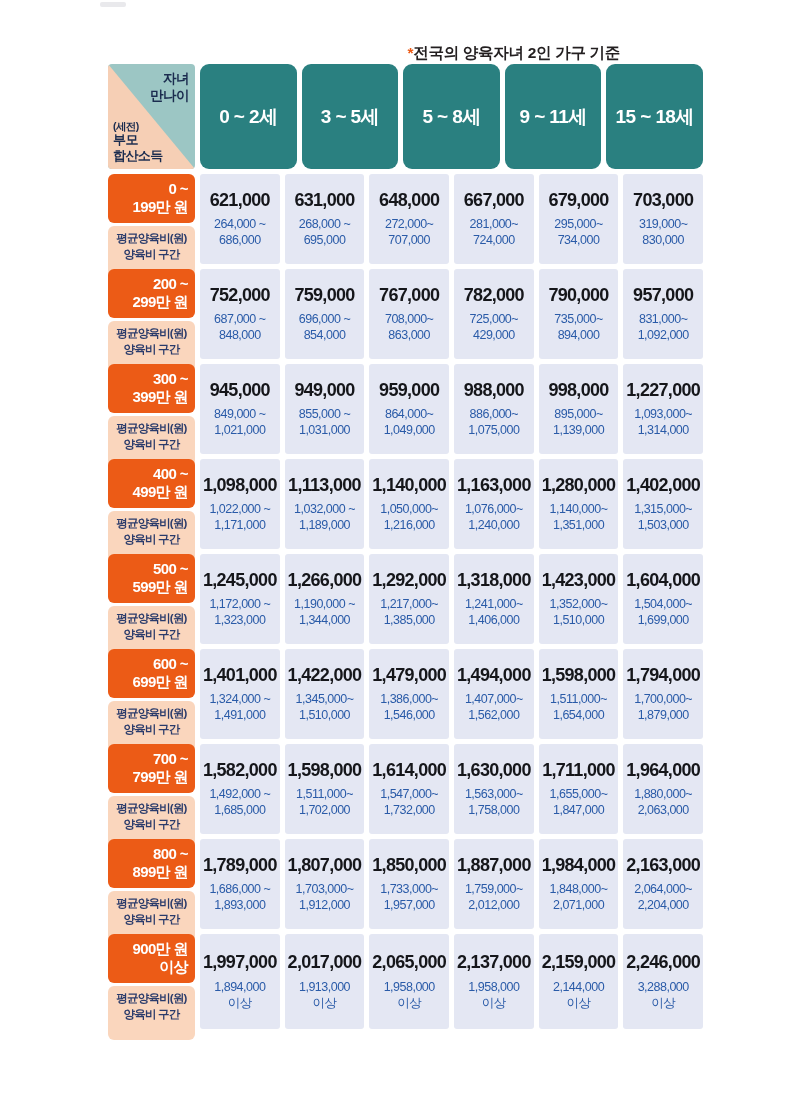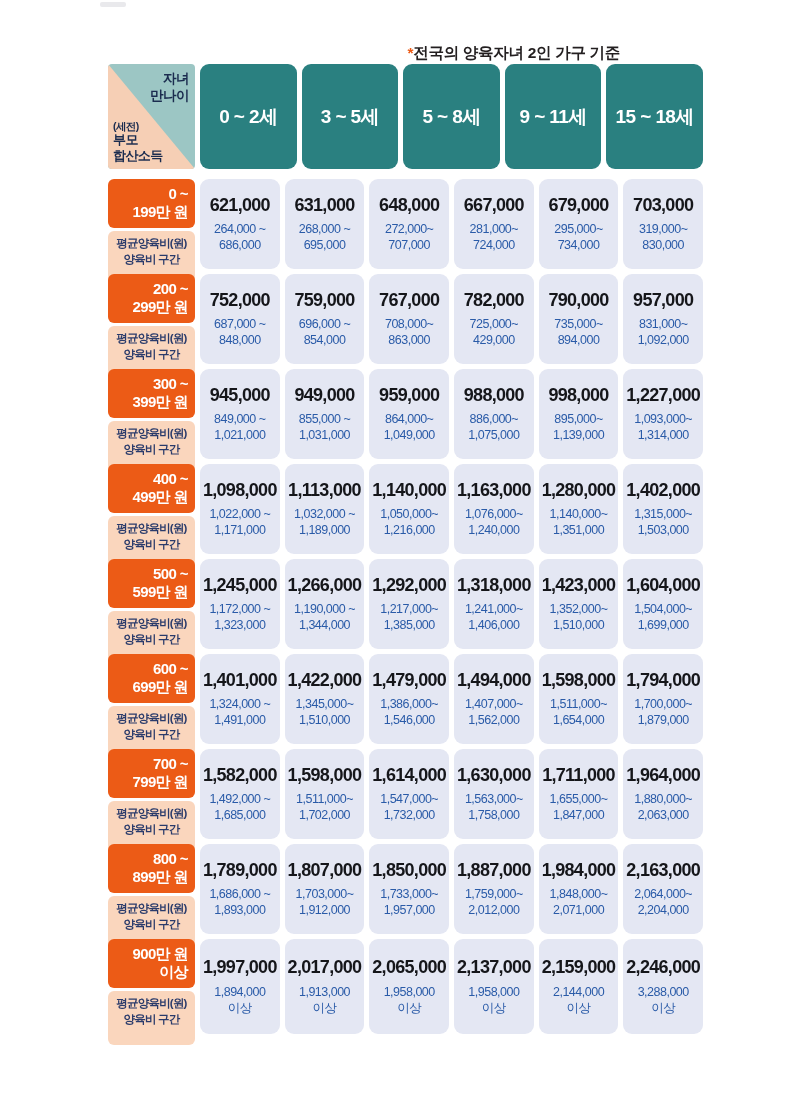--- a/index.html
+++ b/index.html
@@ -47,21 +47,20 @@
     font-weight: bold;
   }
 
   .table {
     position: absolute;
     left: 108px;
     top: 64px;
     width: 595px;
     display: flex;
     flex-direction: column;
-    gap: 5px;
   }
 
   .row {
     display: flex;
     gap: 5px;
     align-items: stretch;
   }
 
   
   .corner {
@@ -162,21 +161,21 @@
   
   .datarow {
     height: 90px;
   }
   .datarow.last {
     height: 95px;
   }
   .cell {
     flex: 1 1 0;
     background: #e4e7f3;
-    border-radius: 9px;
+    border-radius: 3px;
     display: flex;
     flex-direction: column;
     align-items: center;
     justify-content: center;
     padding: 4px 2px;
     box-sizing: border-box;
   }
   .cell .avg {
     font-size: 18px;
     font-weight: bold;

